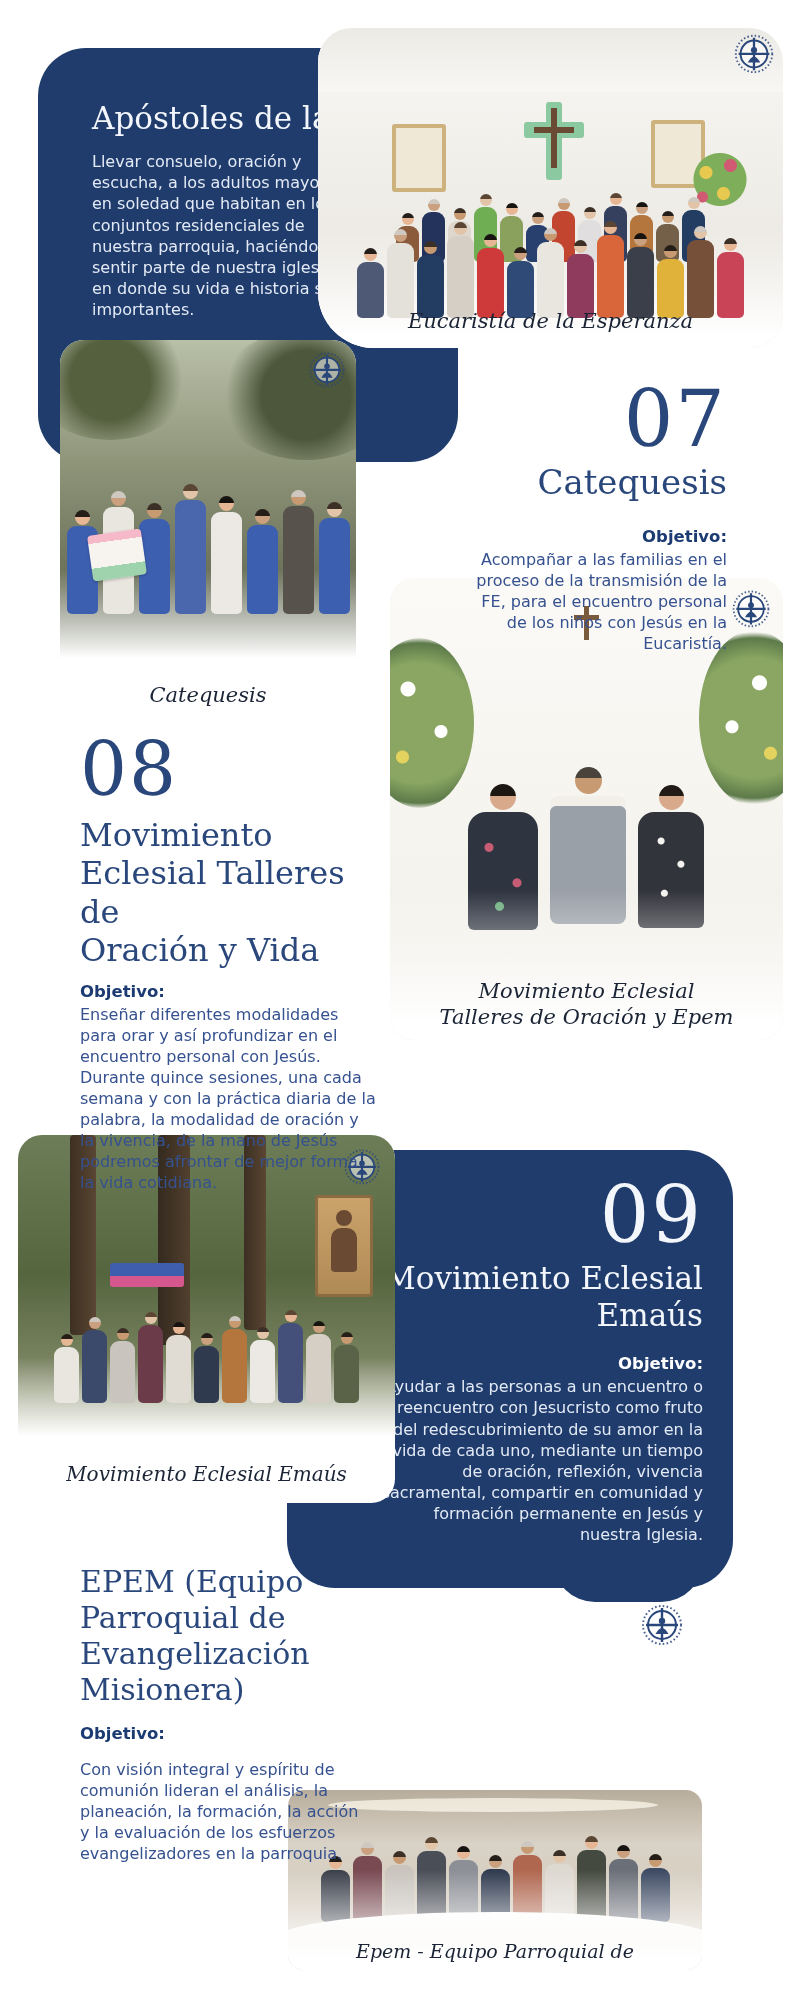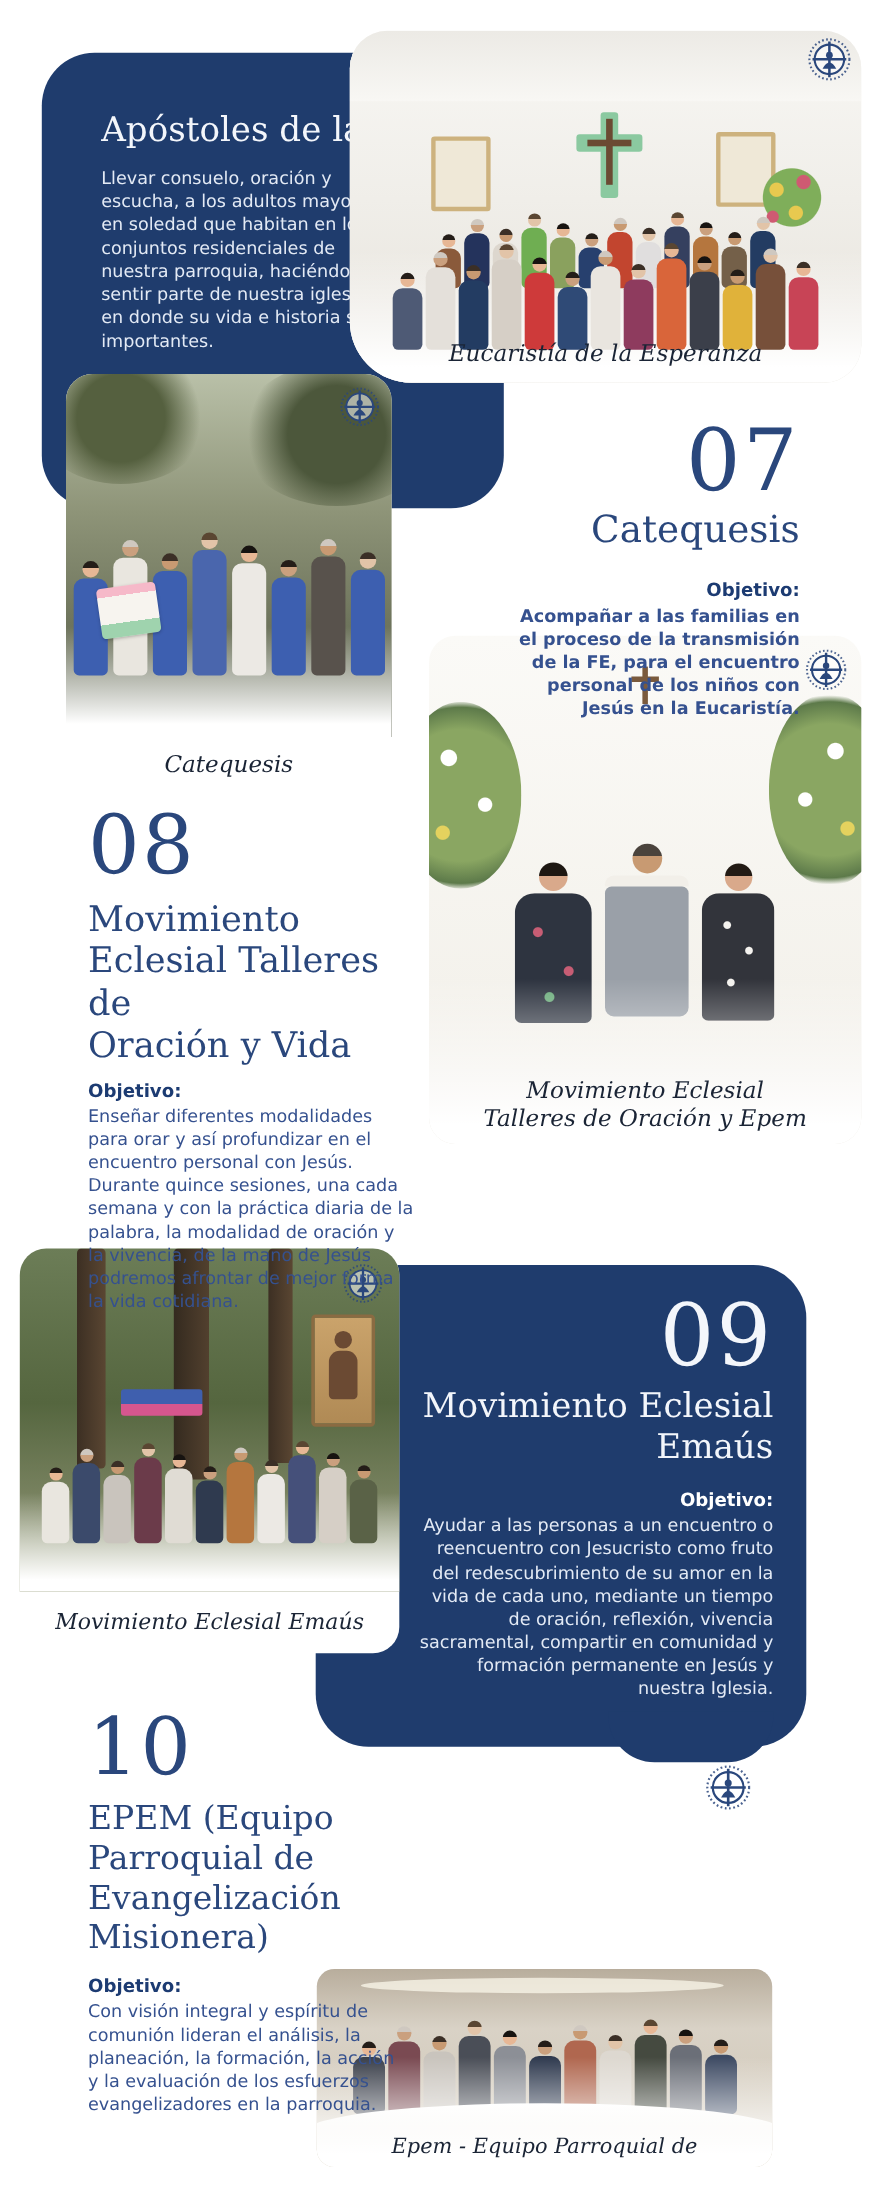--- a/index.html
+++ b/index.html
@@ -24,56 +24,56 @@
   .ink-title{color:#2A477C;}
   .ink-body{color:#35518F;}
   .ink-obj{color:#1C3B72;}
   .c06 .num{font-size:80px;}
   .c06 .title{font-size:31px;margin-top:10px;}
   .c06 .body{width:258px;margin-top:14px;}
   .t07{position:absolute;right:73px;top:380px;width:300px;text-align:right;z-index:3;}
   .t07 .num{font-size:78px;}
   .t07 .title{font-size:34px;margin-top:4px;}
   .t07 .objetivo{margin-top:24px;}
-  .t07 .body{width:268px;margin-left:auto;margin-top:3px;font-weight:bold;}
+  .t07 .body{width:268px;margin-left:auto;margin-top:3px;}
   .t08{position:absolute;left:80px;top:732px;width:302px;z-index:3;}
   .t08 .num{font-size:74px;}
   .t08 .title{font-size:32px;margin-top:10px;}
   .t08 .objetivo{margin-top:12px;}
   .t08 .body{width:296px;margin-top:3px;}
   .c09 .num{font-size:78px;}
   .c09 .title{font-size:31px;margin-top:6px;}
   .c09 .objetivo{margin-top:20px;color:#FFFFFF;}
   .c09 .body{width:330px;margin-left:auto;margin-top:3px;}
   .t10{position:absolute;left:80px;top:1552px;width:302px;z-index:3;}
   .t10 .num{font-size:72px;}
   .t10 .title{font-size:30px;margin-top:12px;}
   .t10 .objetivo{margin-top:16px;}
-  .t10 .body{width:292px;margin-top:3px;}
+  .t10 .body{width:292px;margin-top:16px;}
 
   
   .photo-card{position:absolute;background:#fff;z-index:2;}
   .photo{position:absolute;left:0;top:0;right:0;overflow:hidden;}
   .fade{position:absolute;left:0;right:0;bottom:0;background:linear-gradient(180deg,rgba(255,255,255,0),#fff 88%);}
   .caption{position:absolute;left:0;right:0;text-align:center;z-index:6;
            font-family:"DejaVu Serif","Liberation Serif",serif;font-style:italic;
            font-size:21px;color:#1A2435;line-height:1.25;}
   .pc-apostoles{left:318px;top:28px;width:465px;height:320px;border-radius:34px 34px 34px 56px;}
   .pc-apostoles .photo{height:320px;border-radius:34px 34px 34px 56px;}
   .pc-apostoles .fade{height:120px;}
   .pc-apostoles .caption{bottom:14px;}
   .pc-catequesis{left:60px;top:340px;width:296px;height:376px;border-radius:24px;}
   .pc-catequesis .photo{height:330px;border-radius:24px 24px 0 0;}
   .pc-catequesis .fade{height:100px;}
   .pc-catequesis .caption{bottom:8px;}
   .pc-talleres{left:390px;top:578px;width:393px;height:462px;border-radius:24px;}
   .pc-talleres .photo{height:462px;border-radius:24px;}
   .pc-talleres .fade{height:150px;}
   .pc-talleres .caption{bottom:10px;}
-  .pc-emaus{left:18px;top:1135px;width:345px;height:368px;border-radius:24px;}
+  .pc-emaus{left:18px;top:1135px;width:377px;height:368px;border-radius:24px;}
   .pc-emaus .photo{height:312px;border-radius:24px 24px 0 0;}
   .pc-emaus .fade{height:90px;}
   .pc-emaus .caption{bottom:16px;font-size:20px;}
   .pc-epem{left:288px;top:1790px;width:414px;height:180px;border-radius:16px;}
   .pc-epem .photo{height:180px;border-radius:16px;}
   .pc-epem .fade{height:100px;}
   .pc-epem .caption{bottom:6px;font-size:19px;}
 
   
   .logo{position:absolute;z-index:7;}
@@ -446,21 +446,20 @@
     <svg width="48" height="48" viewBox="0 0 48 48">
       <circle class="lg-ring" cx="24" cy="25" r="19"></circle>
       <circle class="lg-circ" cx="24" cy="25" r="14"></circle>
       <path class="lg-cross" d="M24 8 V42 M8 25 H40" fill="none"></path>
       <circle class="lg-fig" cx="24" cy="21" r="3.2"></circle>
       <path class="lg-fig" d="M17.5 34 Q24 22 30.5 34 Z"></path>
     </svg>
   </div>
 
   <div class="t10">
-    <div class="num ink-num">10</div>
     <div class="title ink-title">
       <div>EPEM (Equipo</div>
       <div>Parroquial de</div>
       <div>Evangelización</div>
       <div>Misionera)</div>
     </div>
     <div class="objetivo ink-obj">Objetivo:</div>
     <p class="body ink-body">Con visión integral y espíritu de comunión lideran el análisis, la planeación, la formación, la acción y la evaluación de los esfuerzos evangelizadores en la parroquia.</p>
   </div>
 

